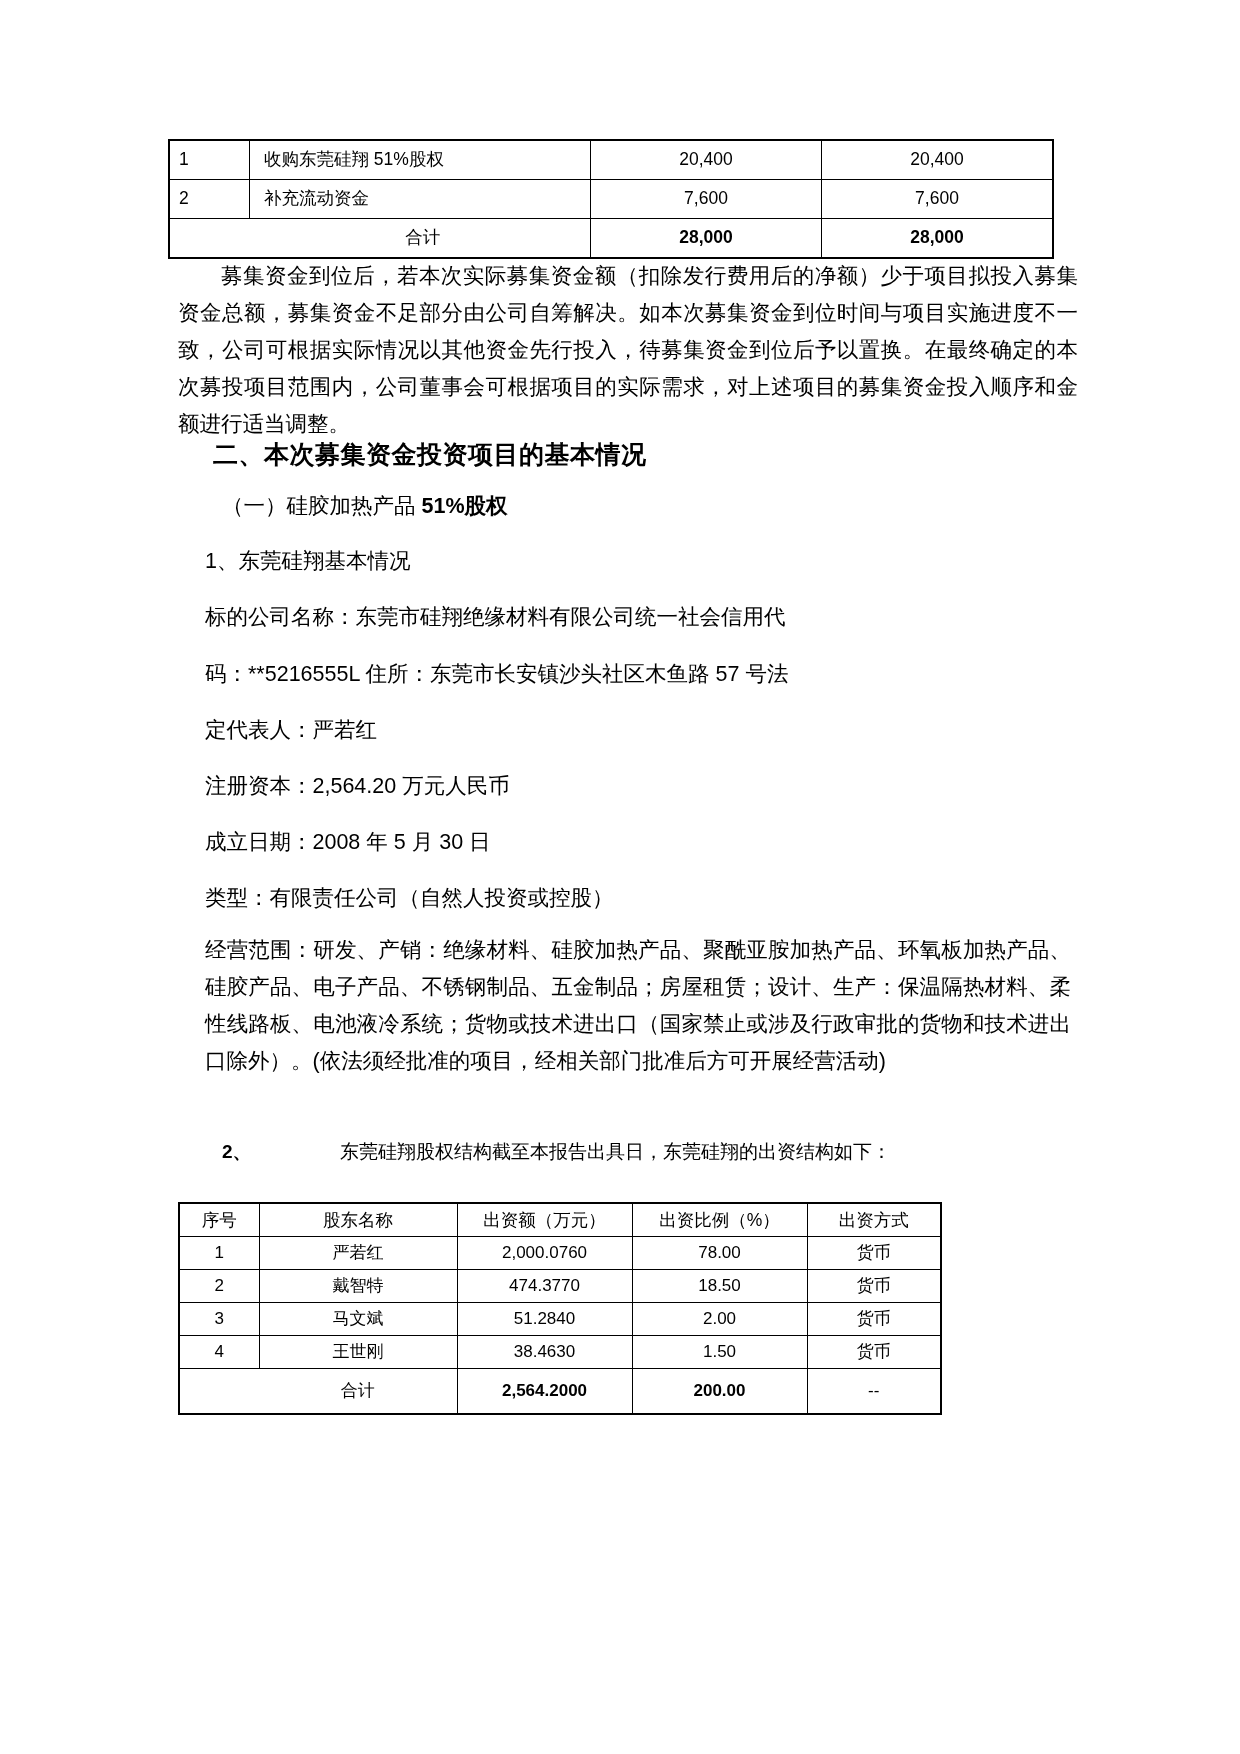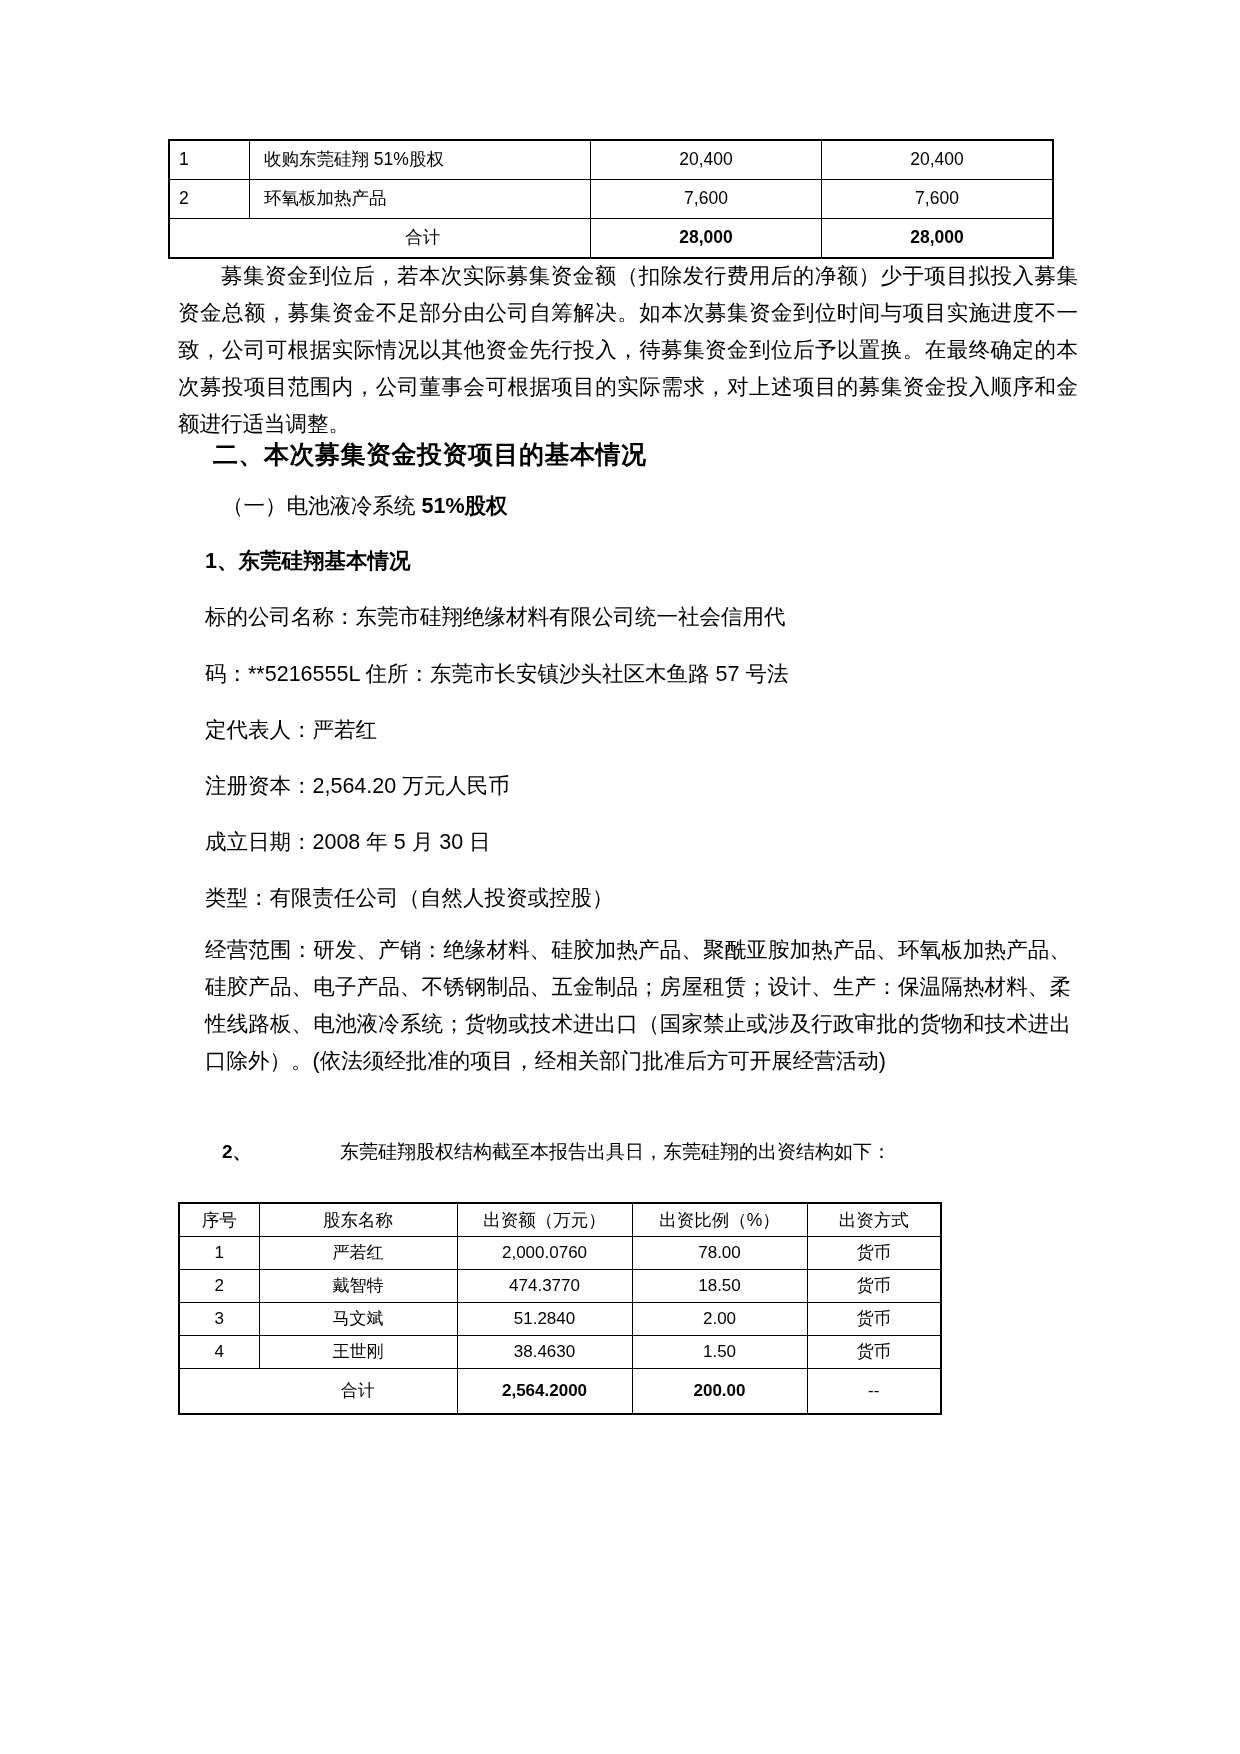--- a/index.html
+++ b/index.html
@@ -140,21 +140,21 @@
     position: absolute;
     font-family: "Liberation Sans", "DejaVu Sans", sans-serif;
     font-size: 21.5px;
     line-height: 32px;
   }
   .h3 b { font-weight: bold; }
   .h4 {
     position: absolute;
     font-family: "Liberation Sans", "DejaVu Sans", sans-serif;
     font-size: 21.5px;
-    font-weight: bold;
+    font-weight: normal;
     line-height: 32px;
   }
   .field-line {
     position: absolute;
     font-family: "Liberation Sans", "DejaVu Sans", sans-serif;
     font-size: 21.5px;
     line-height: 32px;
     white-space: nowrap;
   }
   .sec2-line {
@@ -179,40 +179,40 @@
     <table class="doc-table funds-table">
       <tbody>
         <tr>
           <td class="c-no">1</td>
           <td class="c-name">收购东莞硅翔 51%股权</td>
           <td class="c-num">20,400</td>
           <td class="c-num">20,400</td>
         </tr>
         <tr>
           <td class="c-no">2</td>
-          <td class="c-name">环氧板加热产品</td>
+          <td class="c-name">补充流动资金</td>
           <td class="c-num">7,600</td>
           <td class="c-num">7,600</td>
         </tr>
         <tr class="total-row">
           <td class="c-no no-right-border"></td>
           <td class="c-name c-total-label no-left-border">合计</td>
           <td class="c-num">28,000</td>
           <td class="c-num">28,000</td>
         </tr>
       </tbody>
     </table>
   </div>
 
   <div class="para indent" style="left:178px; top:258px; width:900px;">募集资金到位后，若本次实际募集资金额（扣除发行费用后的净额）少于项目拟投入募集资金总额，募集资金不足部分由公司自筹解决。如本次募集资金到位时间与项目实施进度不一致，公司可根据实际情况以其他资金先行投入，待募集资金到位后予以置换。在最终确定的本次募投项目范围内，公司董事会可根据项目的实际需求，对上述项目的募集资金投入顺序和金额进行适当调整。</div>
 
   <div class="h2" style="left:213px; top:437px; width:860px;">二、本次募集资金投资项目的基本情况</div>
 
   <div class="h3" style="left:222px; top:490px; width:860px;">
-    <span>（一）电池液冷系统 </span><b>51%股权</b>
+    <span>（一）硅胶加热产品 </span><b>51%股权</b>
   </div>
 
   <div class="h4" style="left:205px; top:545px; width:860px;">1、东莞硅翔基本情况</div>
 
   <div class="field-line" style="left:205px; top:601px;">标的公司名称：东莞市硅翔绝缘材料有限公司统一社会信用代</div>
 
   <div class="field-line" style="left:205px; top:658px;">码：**5216555L 住所：东莞市长安镇沙头社区木鱼路 57 号法</div>
 
   <div class="field-line" style="left:205px; top:714px;">定代表人：严若红</div>
 

